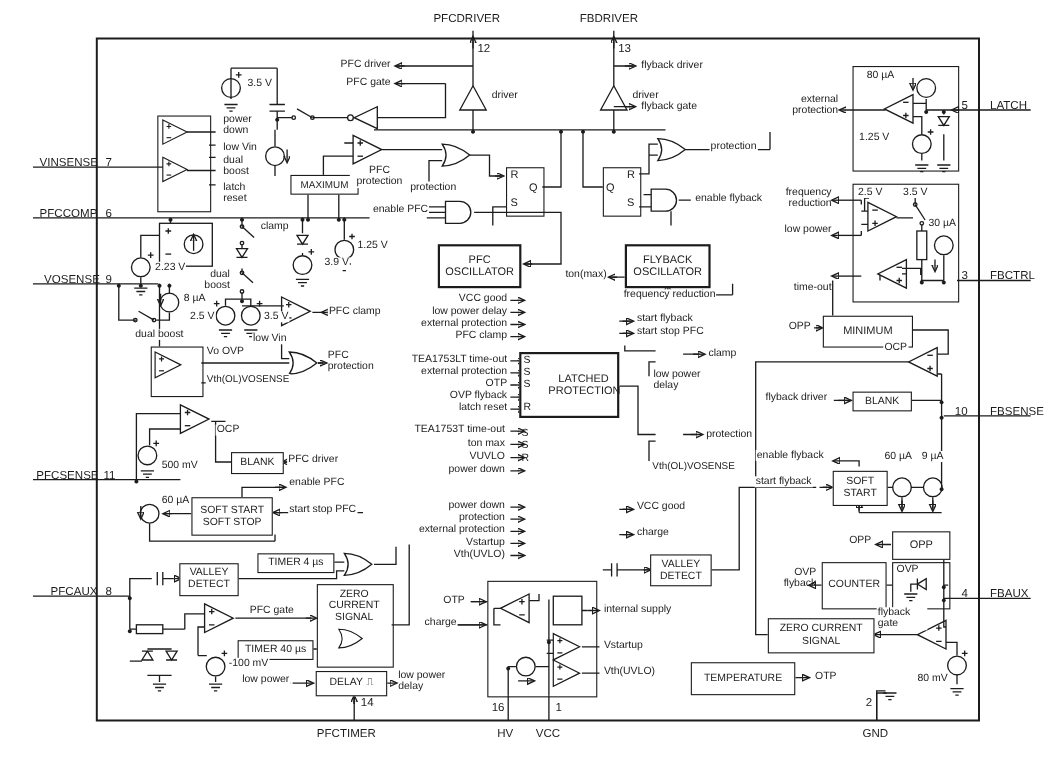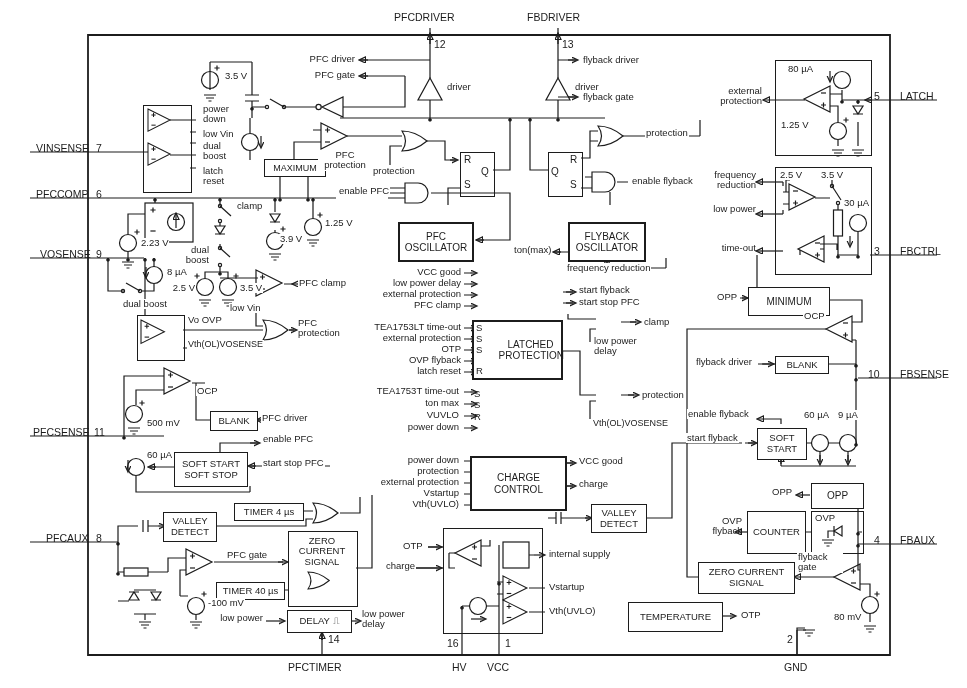--- a/index.html
+++ b/index.html
@@ -349,23 +349,20 @@
 <div class="blk bold" style="left:472px;top:320px;width:91px;height:60px;padding-left:26px;box-sizing:border-box">
       <span class="wrap" style="width:64px">LATCHED PROTECTION</span>
     </div>
 <div class="ffl" style="left:476px;top:322px;font-size:9.5px">S</div>
 <div class="ffl" style="left:476px;top:333px;font-size:9.5px">S</div>
 <div class="ffl" style="left:476px;top:344px;font-size:9.5px">S</div>
 <div class="ffl" style="left:476px;top:365px;font-size:9.5px">R</div>
 <div class="ffl" style="left:474px;top:388px;font-size:9.5px">S</div>
 <div class="ffl" style="left:474px;top:399px;font-size:9.5px">S</div>
 <div class="ffl" style="left:474px;top:411px;font-size:9.5px">R</div>
-<div class="blk bold" style="left:470px;top:456px;width:93px;height:51px">
-      <span class="wrap" style="width:60px">CHARGE CONTROL</span>
-    </div>
 <div class="blk" style="left:591px;top:504px;width:54px;height:27px;font-size:9.5px">
       <span class="wrap" style="width:48px">VALLEY DETECT</span>
     </div>
 <div class="blk" style="left:210px;top:411px;width:46px;height:18px;font-size:9.5px">
       <span>BLANK</span>
     </div>
 <div class="blk" style="left:174px;top:452px;width:72px;height:33px;font-size:9.5px">
       <span>SOFT START</span>
       <span>SOFT STOP</span>
     </div>
@@ -454,21 +451,21 @@
 <div class="lb bg" style="left:338px;top:186px">enable PFC</div>
 <div class="lb bg" style="left:645px;top:128px">protection</div>
 <div class="lb bg" style="left:631px;top:176px">enable flyback</div>
 <div class="lb bg" style="left:236px;top:201px">clamp</div>
 <div class="lb bg" style="left:140px;top:238px">2.23 V</div>
 <div class="lb bg" style="left:166px;top:267px">8 µA</div>
 <div class="lb wrap ra bg" style="left:172px;top:245px;width:36px">dual boost</div>
 <div class="lb ra bg" style="left:168px;top:283px;width:26px">2.5 V</div>
 <div class="lb bg" style="left:239px;top:283px">3.5 V</div>
 <div class="lb bg" style="left:122px;top:299px">dual boost</div>
-<div class="lb bg" style="left:279px;top:234px">3.9 V</div>
+<div class="lb bg" style="left:294px;top:234px">3.9 V</div>
 <div class="lb bg" style="left:324px;top:218px">1.25 V</div>
 <div class="lb bg" style="left:298px;top:278px">PFC clamp</div>
 <div class="lb bg" style="left:229px;top:303px">low Vin</div>
 <div class="lb bg" style="left:187px;top:315px">Vo OVP</div>
 <div class="lb bg" style="left:187px;top:340px;font-size:9px">Vth(OL)VOSENSE</div>
 <div class="lb wrap" style="left:298px;top:318px;width:52px">PFC protection</div>
 <div class="lb bg" style="left:196px;top:386px">OCP</div>
 <div class="lb bg" style="left:146px;top:418px">500 mV</div>
 <div class="lb bg" style="left:261px;top:413px">PFC driver</div>
 <div class="lb bg" style="left:262px;top:434px">enable PFC</div>
@@ -510,21 +507,21 @@
 <div class="lb bg" style="left:385px;top:561px">charge</div>
 <div class="lb bg" style="left:548px;top:549px">internal supply</div>
 <div class="lb bg" style="left:548px;top:582px">Vstartup</div>
 <div class="lb bg" style="left:548px;top:606px">Vth(UVLO)</div>
 
 <div class="lb wrap ra" style="left:700px;top:86px;width:62px">external protection</div>
 <div class="lb bg" style="left:787px;top:64px">80 µA</div>
 <div class="lb bg" style="left:780px;top:120px">1.25 V</div>
 <div class="lb wrap ra" style="left:694px;top:170px;width:62px">frequency reduction</div>
 <div class="lb wrap ra" style="left:710px;top:204px;width:46px">low power</div>
-<div class="lb ra" style="left:708px;top:243px;width:48px">time-out</div>
+<div class="lb ra" style="left:708px;top:257px;width:48px">time-out</div>
 <div class="lb bg" style="left:779px;top:170px">2.5 V</div>
 <div class="lb bg" style="left:820px;top:170px">3.5 V</div>
 <div class="lb bg" style="left:843px;top:198px">30 µA</div>
 <div class="lb bg" style="left:716px;top:292px">OPP</div>
 <div class="lb bg" style="left:803px;top:311px">OCP</div>
 <div class="lb bg" style="left:695px;top:357px">flyback driver</div>
 <div class="lb bg" style="left:687px;top:409px">enable flyback</div>
 <div class="lb bg" style="left:686px;top:433px">start flyback</div>
 <div class="lb bg" style="left:803px;top:410px">60 µA</div>
 <div class="lb bg" style="left:837px;top:410px">9 µA</div>

